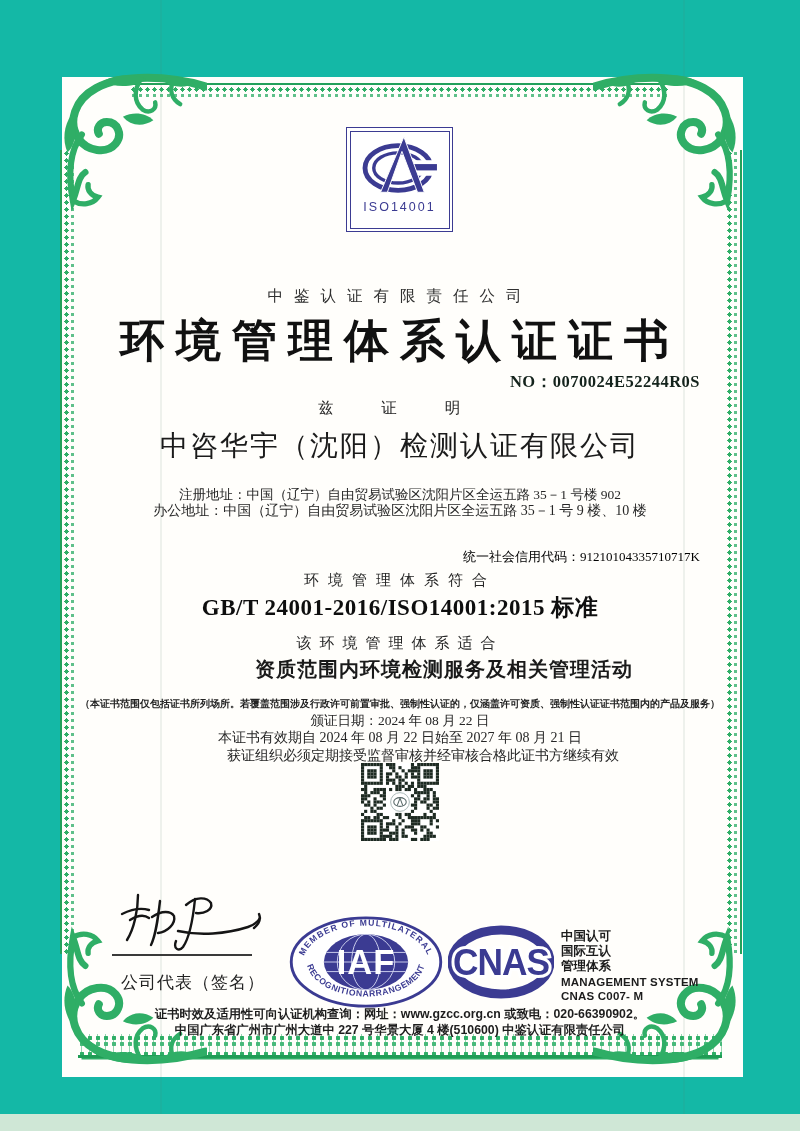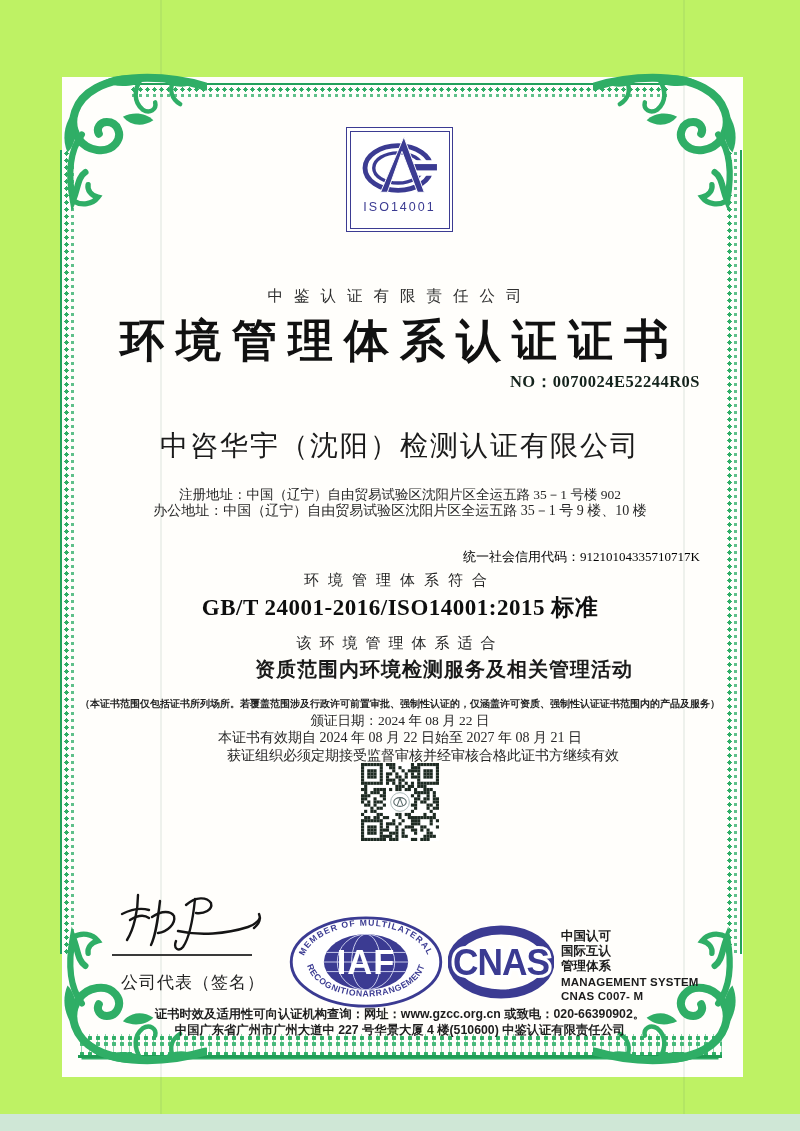--- a/index.html
+++ b/index.html
@@ -1,18 +1,18 @@
 <!DOCTYPE html>
 <html><head>
 <meta charset="utf-8">
 <style>
   html,body{margin:0;padding:0;}
   body{width:800px;height:1131px;overflow:hidden;background:#cfe7d6;
        font-family:"Liberation Serif","DejaVu Serif",serif;}
-  #page{position:relative;width:800px;height:1114px;background:#bef264;}
+  #page{position:relative;width:800px;height:1114px;background:#14b8a6;}
   .abs{position:absolute;}
   
   #sheet{left:62px;top:77px;width:681px;height:1000px;background:#fffefb;}
   
   .fold{top:0;bottom:0;width:2px;background:rgba(90,130,105,.10);}
   
   .lace-h{height:15px;border-top:2.5px solid #23a15b;
     background-image:
       radial-gradient(circle 2.1px at 3.5px 4.5px,#2fae66 96%,transparent),
       radial-gradient(circle 1.5px at 3.5px 10.5px,#5fc08a 96%,transparent);
@@ -170,20 +170,21 @@
         <path d="M52,5 L73,62 L66,62 L50,20 L35,62 L28,62 Z" fill="#3b3b92" stroke="#fff" stroke-width="1"></path>
       </svg>
       <div id="logo-label">ISO14001</div>
     </div>
   </div>
 
   <div class="abs row" id="issuer">中鉴认证有限责任公司</div>
   <div class="abs row" id="title">环境管理体系认证证书</div>
   <div class="abs" id="no-line">NO：0070024E52244R0S</div>
 
+  <div class="abs row" id="attest">兹  证  明</div>
   <div class="abs row" id="company">中咨华宇（沈阳）检测认证有限公司</div>
   <div class="abs row" id="reg-addr">注册地址：中国（辽宁）自由贸易试验区沈阳片区全运五路 35－1 号楼 902</div>
   <div class="abs row" id="off-addr">办公地址：中国（辽宁）自由贸易试验区沈阳片区全运五路 35－1 号 9 楼、10 楼</div>
   <div class="abs" id="credit">统一社会信用代码：91210104335710717K</div>
   <div class="abs row" id="conform">环境管理体系符合</div>
   <div class="abs row" id="standard">GB/T 24001-2016/ISO14001:2015  标准</div>
   <div class="abs row" id="apply">该环境管理体系适合</div>
   <div class="abs row" id="scope">资质范围内环境检测服务及相关管理活动</div>
   <div class="abs row" id="fineprint">（本证书范围仅包括证书所列场所。若覆盖范围涉及行政许可前置审批、强制性认证的，仅涵盖许可资质、强制性认证证书范围内的产品及服务）</div>
   <div class="abs row" id="issue-date">颁证日期：2024 年 08 月 22 日</div>

